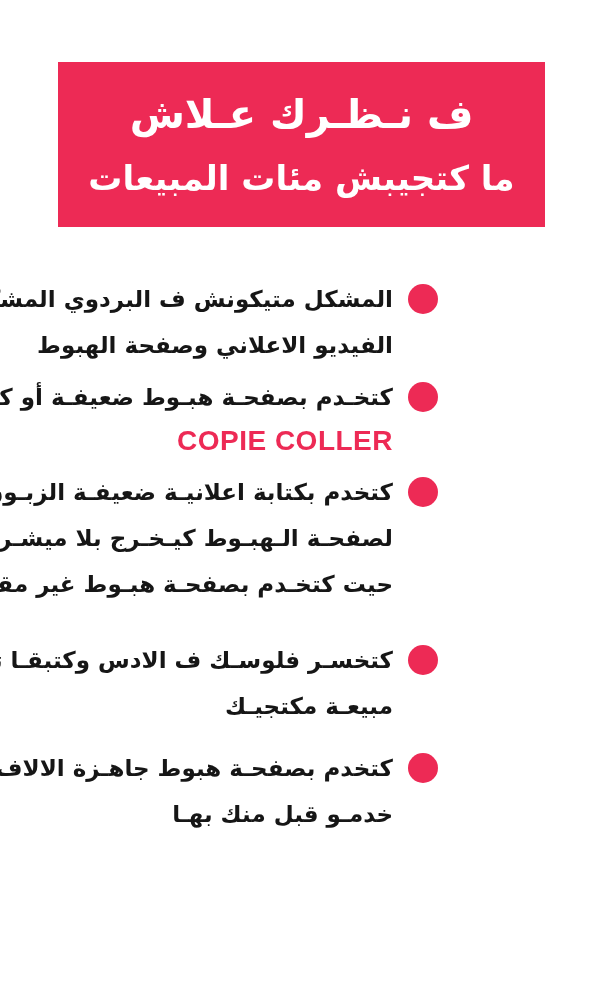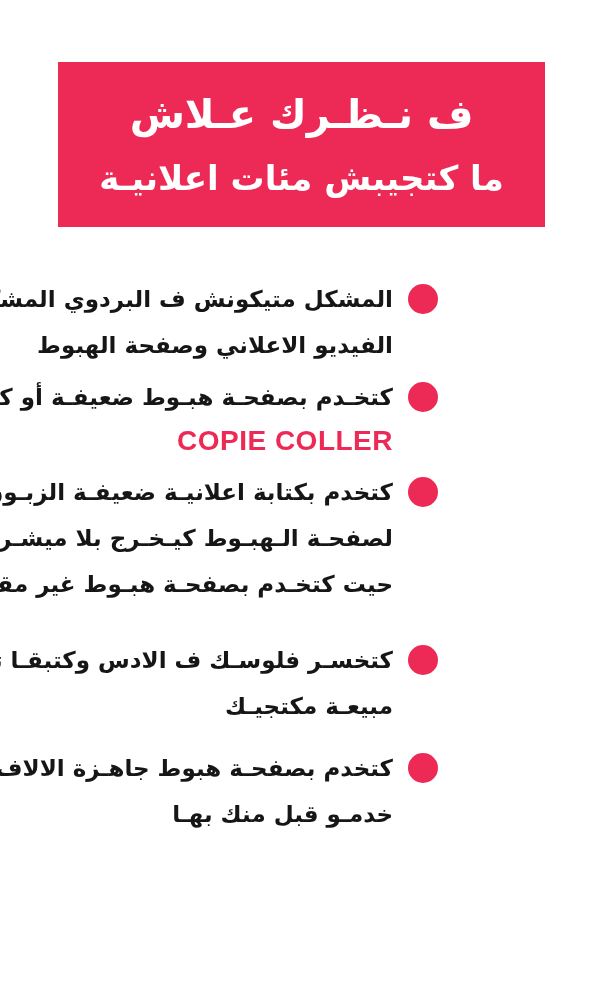--- a/index.html
+++ b/index.html
@@ -78,21 +78,21 @@
     letter-spacing:0.5px;
   }
 </style>
 </head>
 <body>
 
 <div class="page">
 
   <div class="header">
     <div class="h-line1">ف نـظـرك عـلاش</div>
-    <div class="h-line2">ما كتجيبش مئات اعلانيـة</div>
+    <div class="h-line2">ما كتجيبش مئات المبيعات</div>
   </div>
 
   <div class="bullet" style="top:276px">
     <span class="dot"></span>
     <div class="b-text">
       <div>المشكل متيكونش ف البردوي المشكل كيكون ف</div>
       <div>الفيديو الاعلاني وصفحة الهبوط</div>
     </div>
   </div>
 

